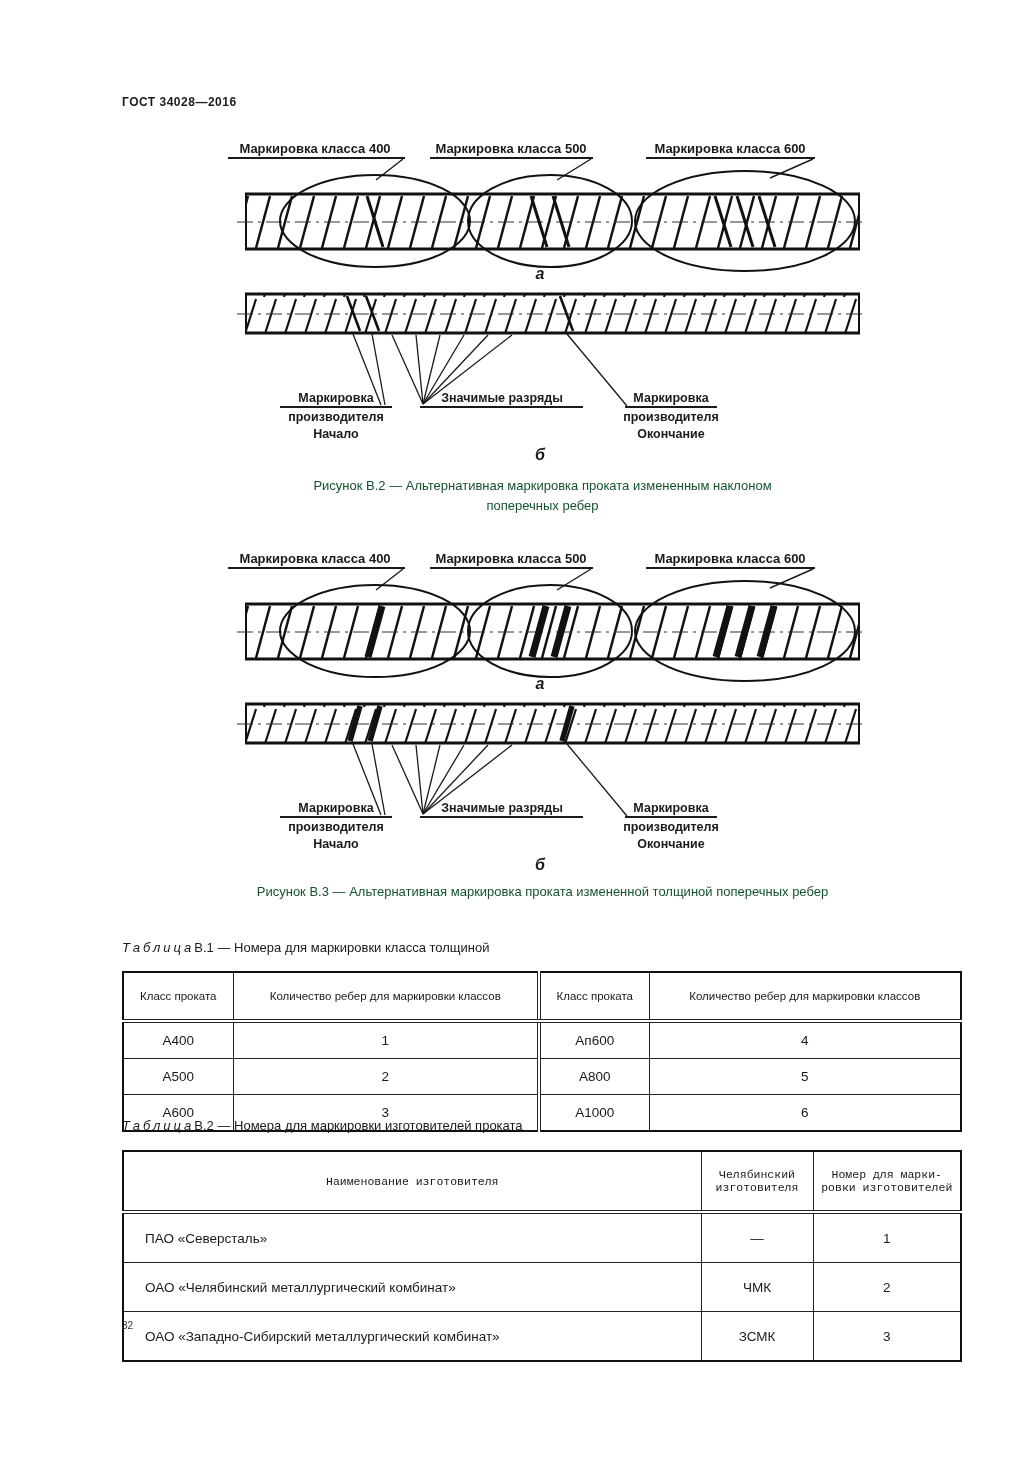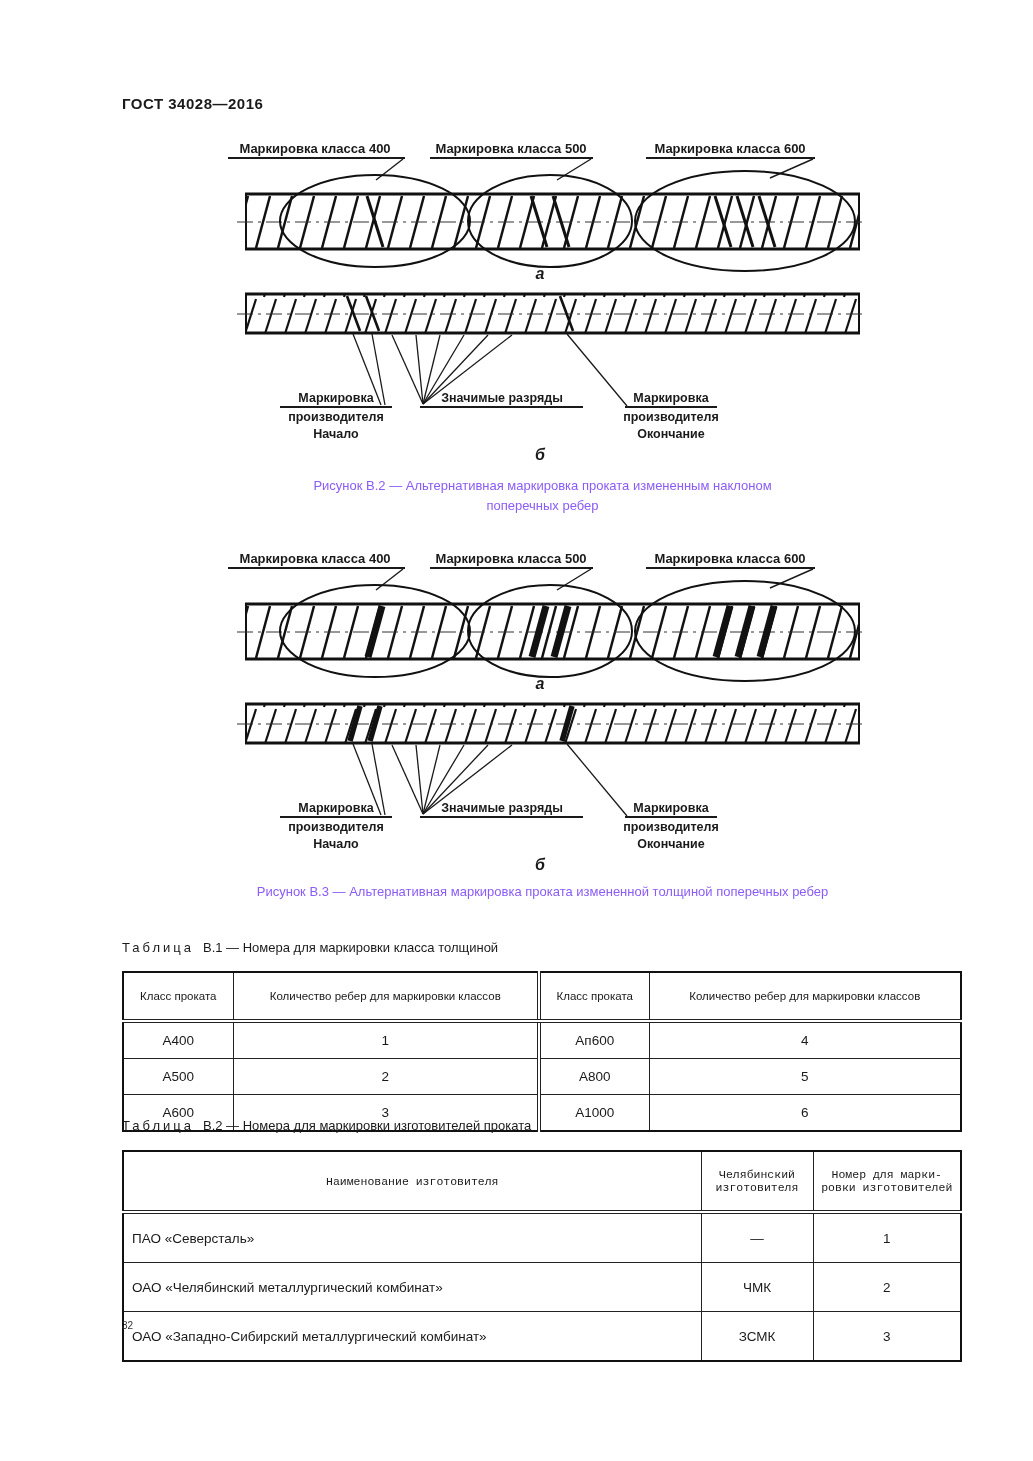--- a/index.html
+++ b/index.html
@@ -1,51 +1,51 @@
 <!DOCTYPE html>
 <html><head>
 <meta charset="utf-8">
 <style>
   html,body{margin:0;padding:0;background:#e8e8e8;}
   .page{
     position:relative;width:1033px;height:1461px;background:#ffffff;
     font-family:"Liberation Sans",sans-serif;color:#1a1a1a;overflow:hidden;
   }
-  .doc-header{position:absolute;left:122px;top:95px;font-size:15px;font-weight:bold;letter-spacing:.5px;}
+  .doc-header{position:absolute;left:122px;top:95px;font-size:12px;font-weight:bold;letter-spacing:.5px;}
   .fig{position:absolute;left:120px;width:845px;height:332px;}
   .fig text{font-family:"Liberation Sans",sans-serif;fill:#1a1a1a;}
   .flabel{font-size:13px;font-weight:bold;}
   .clabel{font-size:12.5px;font-weight:bold;}
   .sub{font-size:16px;font-weight:bold;font-style:italic;font-family:"Liberation Serif",serif;}
   .ul{stroke:#1a1a1a;stroke-width:1.8;}
   .ld{stroke:#1a1a1a;stroke-width:1.4;fill:none;}
   .edge{stroke:#111;stroke-width:3;}
   .cap{stroke:#111;stroke-width:2;}
   .axis{stroke:#333;stroke-width:1.2;stroke-dasharray:16 5 3 5;}
   .circ{fill:none;stroke:#111;stroke-width:2;}
   .mark-slant{stroke:#111;stroke-width:3;}
   .mark-thick{stroke:#111;stroke-width:7;}
   .mark-thick-b{stroke:#111;stroke-width:5.5;}
   .mark-slant-b{stroke:#111;stroke-width:2.6;}
   .callout{stroke:#1a1a1a;stroke-width:1.3;}
-  .caption{position:absolute;left:120px;width:845px;text-align:center;font-size:13px;line-height:20px;color:#8b5cf6;}
+  .caption{position:absolute;left:120px;width:845px;text-align:center;font-size:13px;line-height:20px;color:#14532d;}
   .tbl-title{position:absolute;left:122px;font-size:13px;color:#1a1a1a;}
-  .tbl-title .spaced{letter-spacing:3px;margin-right:9px;}
+  .tbl-title .spaced{letter-spacing:3px;font-style:italic;}
   table.gost{position:absolute;left:122px;border-collapse:collapse;table-layout:fixed;width:838px;
     font-size:13.5px;color:#1a1a1a;}
   table.gost td,table.gost th{border:1.5px solid #222;overflow:hidden;}
   table.gost th{font-size:11.5px;font-weight:normal;text-align:center;vertical-align:middle;
     border-bottom:4px double #222;padding:6px 4px;}
   table.gost{border:2.5px solid #111;}
   table.gost td{text-align:center;vertical-align:middle;padding:6px 4px;}
   #table-b1 td{height:31px;padding:2px 4px;}
   #table-b1 th{height:34px;}
   #table-b1 .dividerL{border-left:4px double #222;}
   #table-b2 td{height:36px;}
-  #table-b2 td.name-cell{text-align:left;padding-left:8px;}
+  #table-b2 td.name-cell{text-align:left;padding-left:21px;}
   #table-b2 th{height:46px;font-family:Liberation Mono, monospace;}
   .pageno{position:absolute;left:122px;top:1320px;font-size:10px;color:#333;}
 </style>
 </head>
 <body>
 
 <div class="page">
 
   <div class="doc-header">ГОСТ 34028—2016</div>
 

